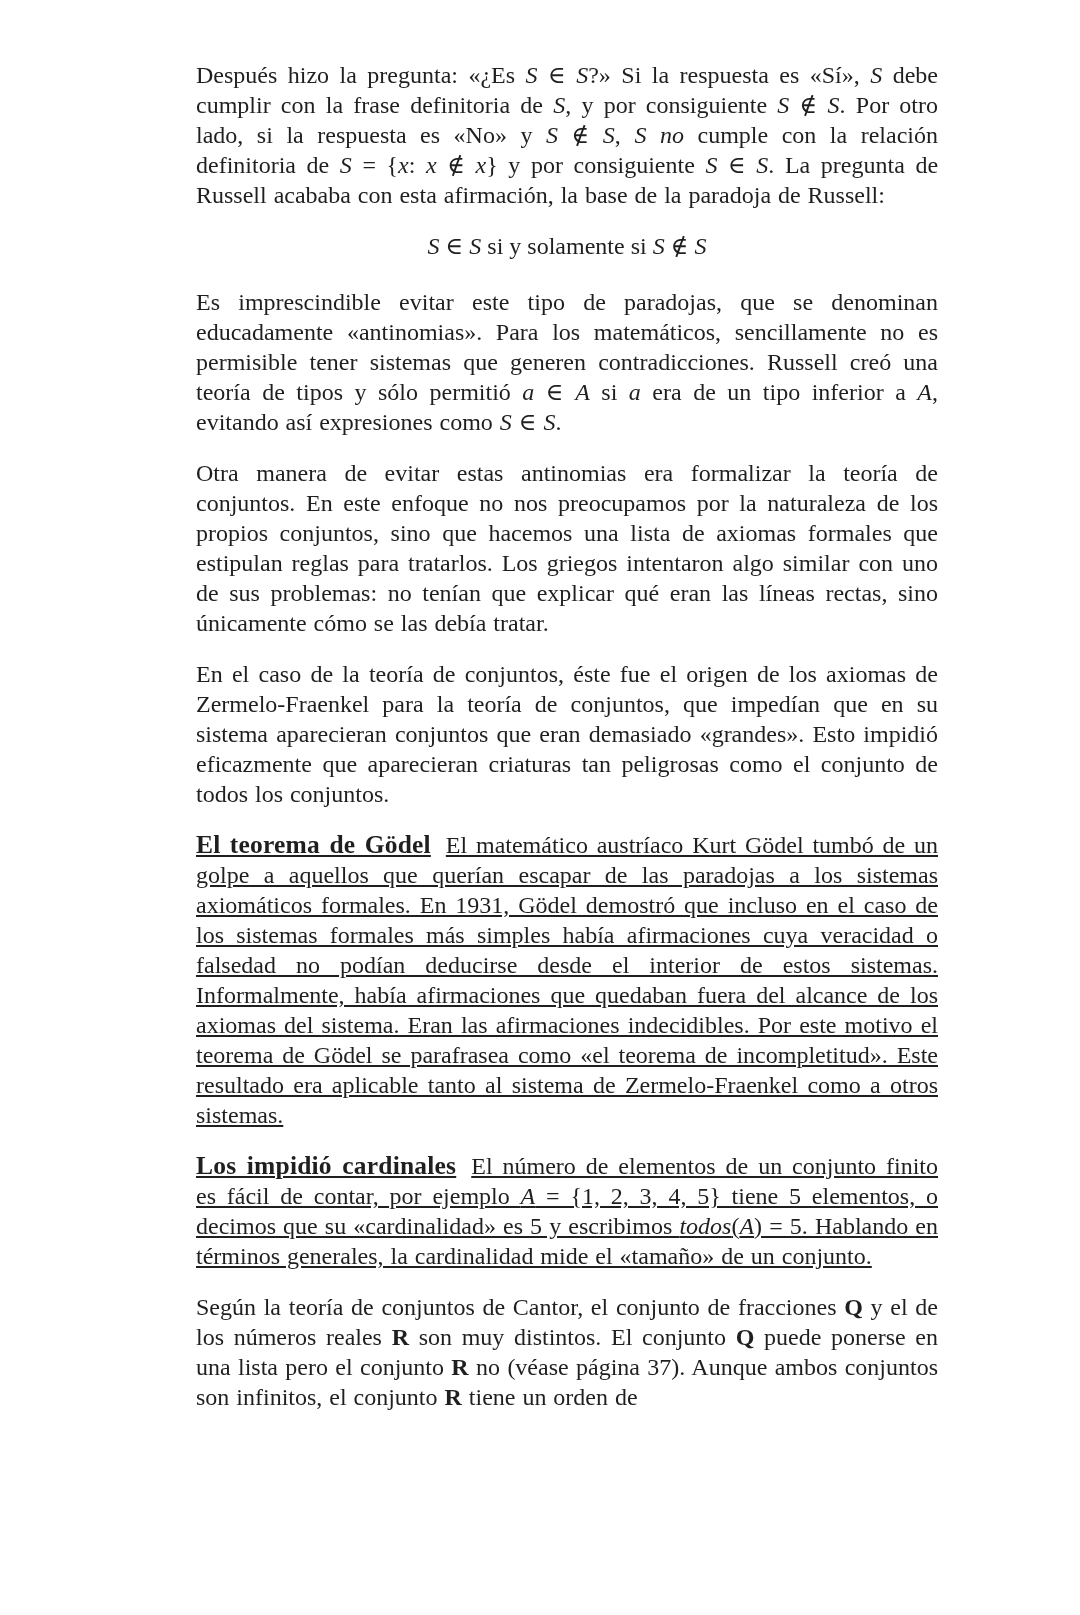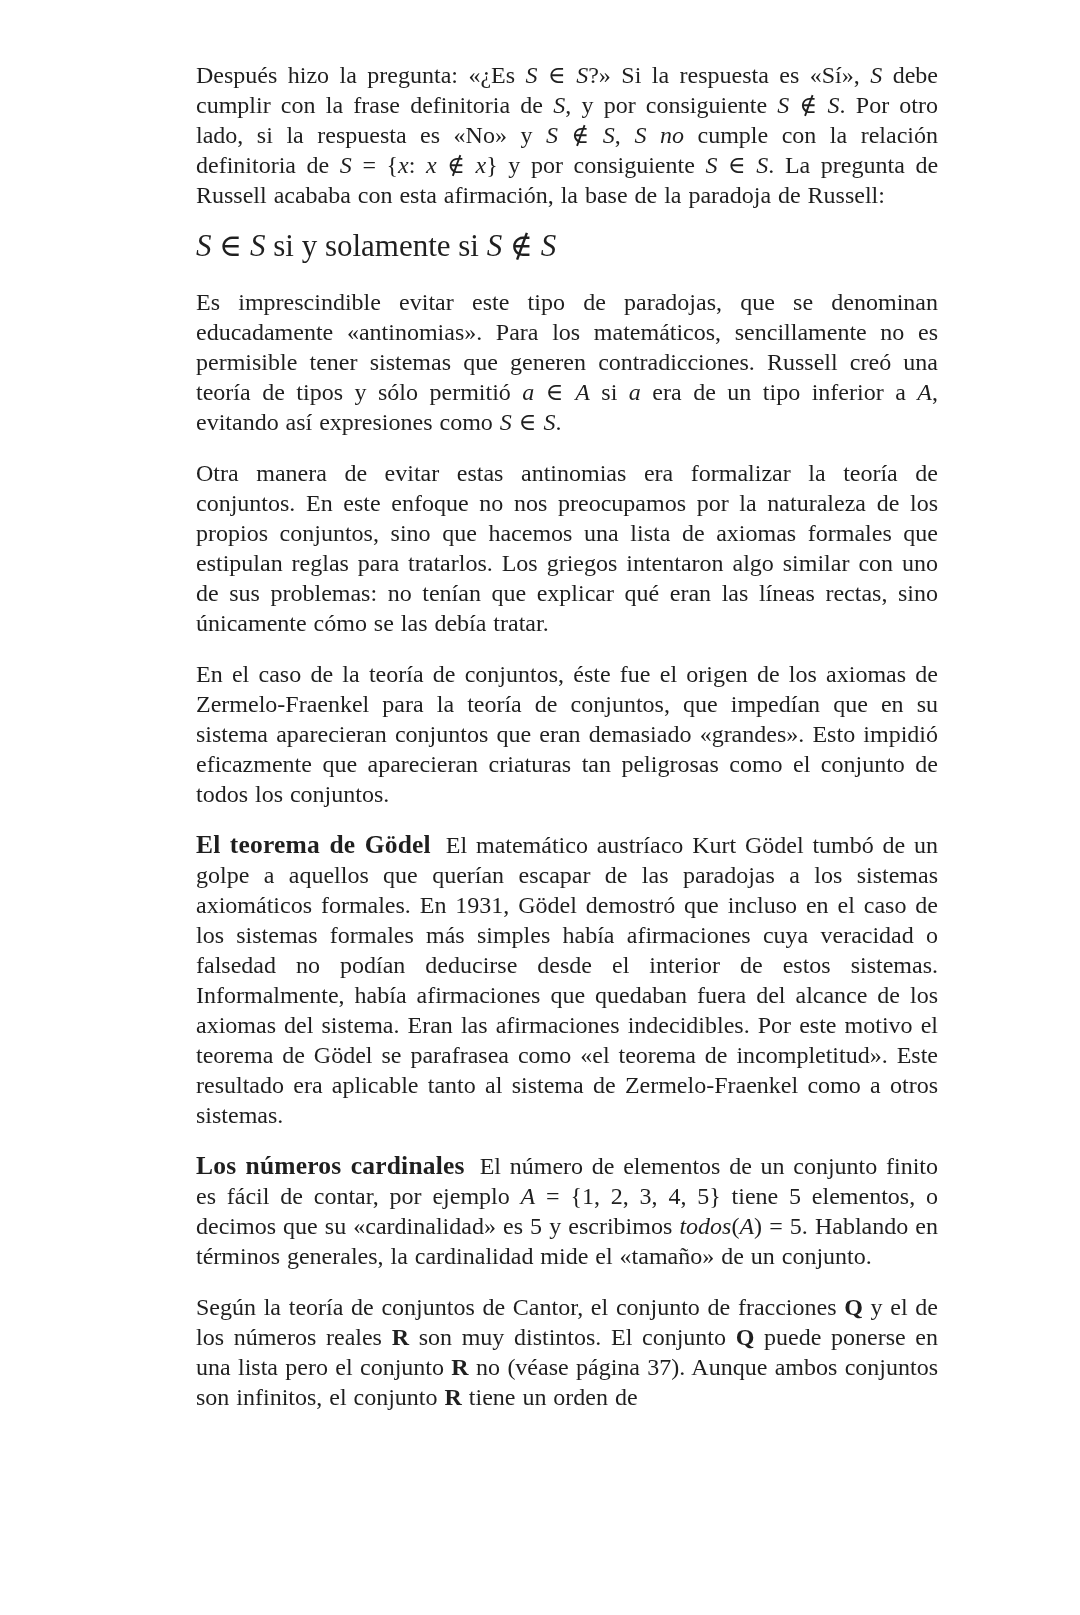--- a/index.html
+++ b/index.html
@@ -25,27 +25,28 @@
     font-size: 24px;
     line-height: 30px;
     text-align: justify;
     text-justify: inter-word;
     margin: 0 0 21px 0;
     hyphens: auto;
     -webkit-hyphens: auto;
     word-spacing: 0.04em;
   }
   .equation {
-    font-size: 31px;
+    font-size: 24px;
     line-height: 30px;
-    text-align: left;
+    text-align: center;
     margin: 15px 0 26px 0;
   }
   .section {
     margin-top: 10px;
+    text-decoration: underline;
   }
   .run-in {
     font-weight: bold;
     font-size: 25.5px;
     letter-spacing: 0.2px;
     margin-right: 15px;
   }
   .para i { font-style: italic; }
   .para b, .equation b { font-weight: bold; }
 </style>
@@ -59,17 +60,17 @@
   <p class="equation"><i>S</i> ∈ <i>S</i> si y solamente si <i>S</i> ∉ <i>S</i></p>
 
   <p class="para">Es imprescindible evitar este tipo de paradojas, que se denominan educadamente «antinomias». Para los matemáticos, sencillamente no es permisible tener sistemas que generen contradicciones. Russell creó una teoría de tipos y sólo permitió <i>a</i> ∈ <i>A</i> si <i>a</i> era de un tipo inferior a <i>A</i>, evitando así expresiones como <i>S</i> ∈ <i>S</i>.</p>
 
   <p class="para">Otra manera de evitar estas antinomias era formalizar la teoría de conjuntos. En este enfoque no nos preocupamos por la naturaleza de los propios conjuntos, sino que hacemos una lista de axiomas formales que estipulan reglas para tratarlos. Los griegos intentaron algo similar con uno de sus problemas: no tenían que explicar qué eran las líneas rectas, sino únicamente cómo se las debía tratar.</p>
 
   <p class="para">En el caso de la teoría de conjuntos, éste fue el origen de los axiomas de Zermelo-Fraenkel para la teoría de conjuntos, que impedían que en su sistema aparecieran conjuntos que eran demasiado «grandes». Esto impidió eficazmente que aparecieran criaturas tan peligrosas como el conjunto de todos los conjuntos.</p>
 
   <p class="para section"><span class="run-in">El teorema de Gödel</span><span>El matemático austríaco Kurt Gödel tumbó de un golpe a aquellos que querían escapar de las paradojas a los sistemas axiomáticos formales. En 1931, Gödel demostró que incluso en el caso de los sistemas formales más simples había afirmaciones cuya veracidad o falsedad no podían deducirse desde el interior de estos sistemas. Informalmente, había afirmaciones que quedaban fuera del alcance de los axiomas del sistema. Eran las afirmaciones indecidibles. Por este motivo el teorema de Gödel se parafrasea como «el teorema de incompletitud». Este resultado era aplicable tanto al sistema de Zermelo-Fraenkel como a otros sistemas.</span></p>
 
-  <p class="para section"><span class="run-in">Los números cardinales</span><span>El número de elementos de un conjunto finito es fácil de contar, por ejemplo <i>A</i> = {1, 2, 3, 4, 5} tiene 5 elementos, o decimos que su «cardinalidad» es 5 y escribimos <i>todos</i>(<i>A</i>) = 5. Hablando en términos generales, la cardinalidad mide el «tamaño» de un conjunto.</span></p>
+  <p class="para section"><span class="run-in">Los impidió cardinales</span><span>El número de elementos de un conjunto finito es fácil de contar, por ejemplo <i>A</i> = {1, 2, 3, 4, 5} tiene 5 elementos, o decimos que su «cardinalidad» es 5 y escribimos <i>todos</i>(<i>A</i>) = 5. Hablando en términos generales, la cardinalidad mide el «tamaño» de un conjunto.</span></p>
 
   <p class="para">Según la teoría de conjuntos de Cantor, el conjunto de fracciones <b>Q</b> y el de los números reales <b>R</b> son muy distintos. El conjunto <b>Q</b> puede ponerse en una lista pero el conjunto <b>R</b> no (véase página 37). Aunque ambos conjuntos son infinitos, el conjunto <b>R</b> tiene un orden de</p>
 
 </div>
 
 </body></html>

